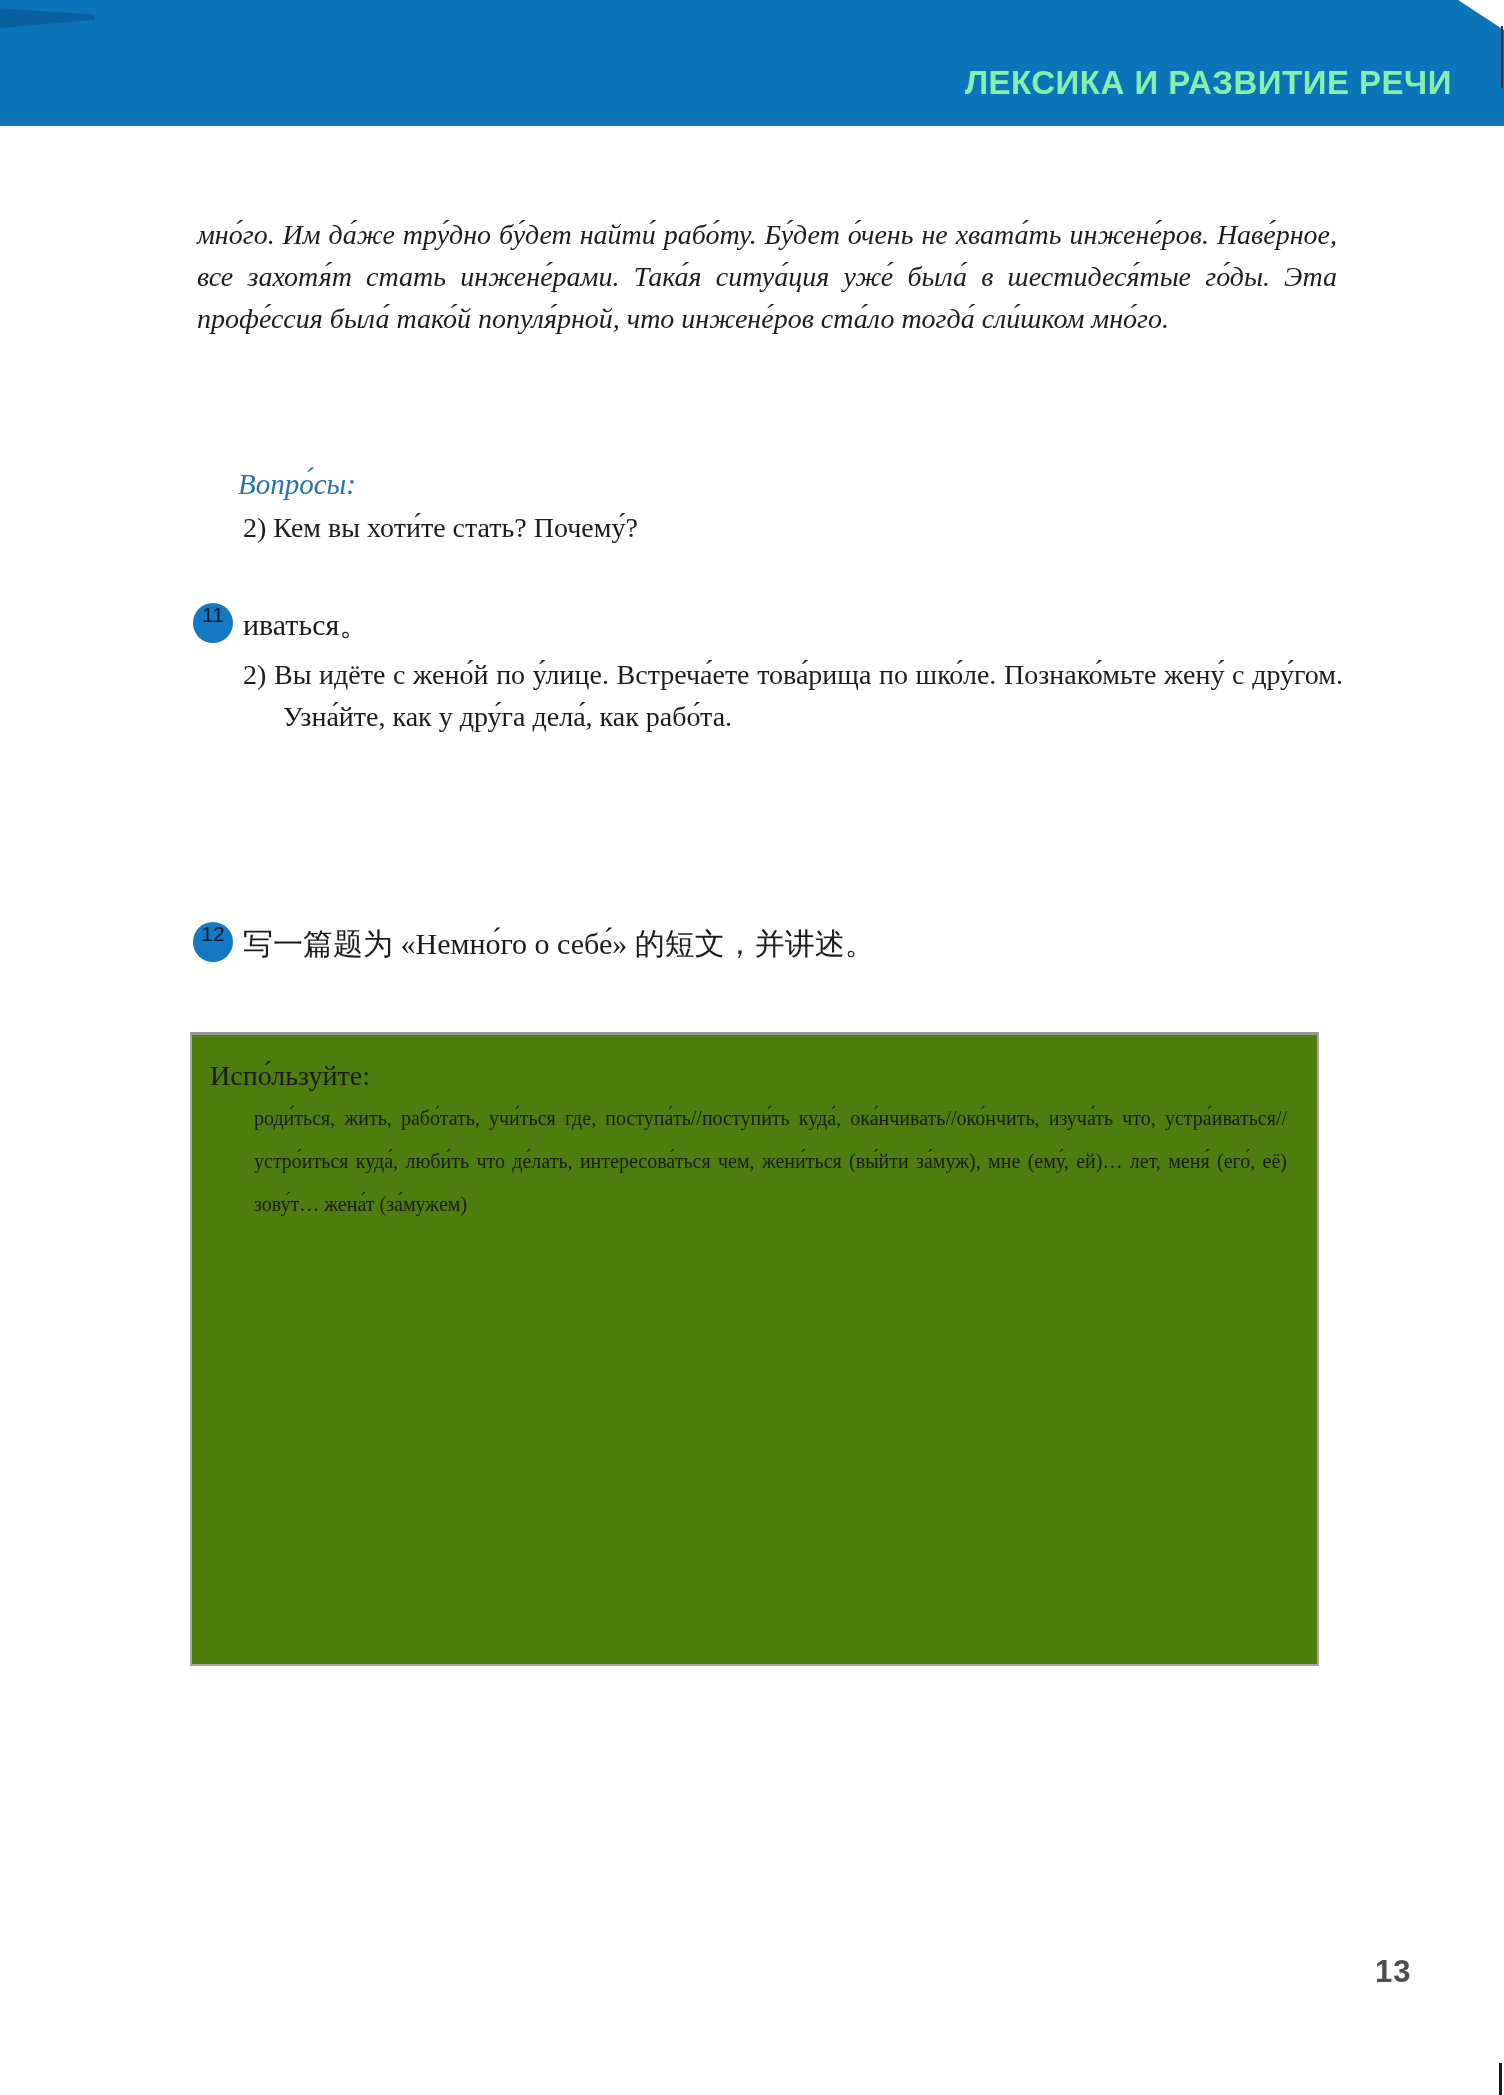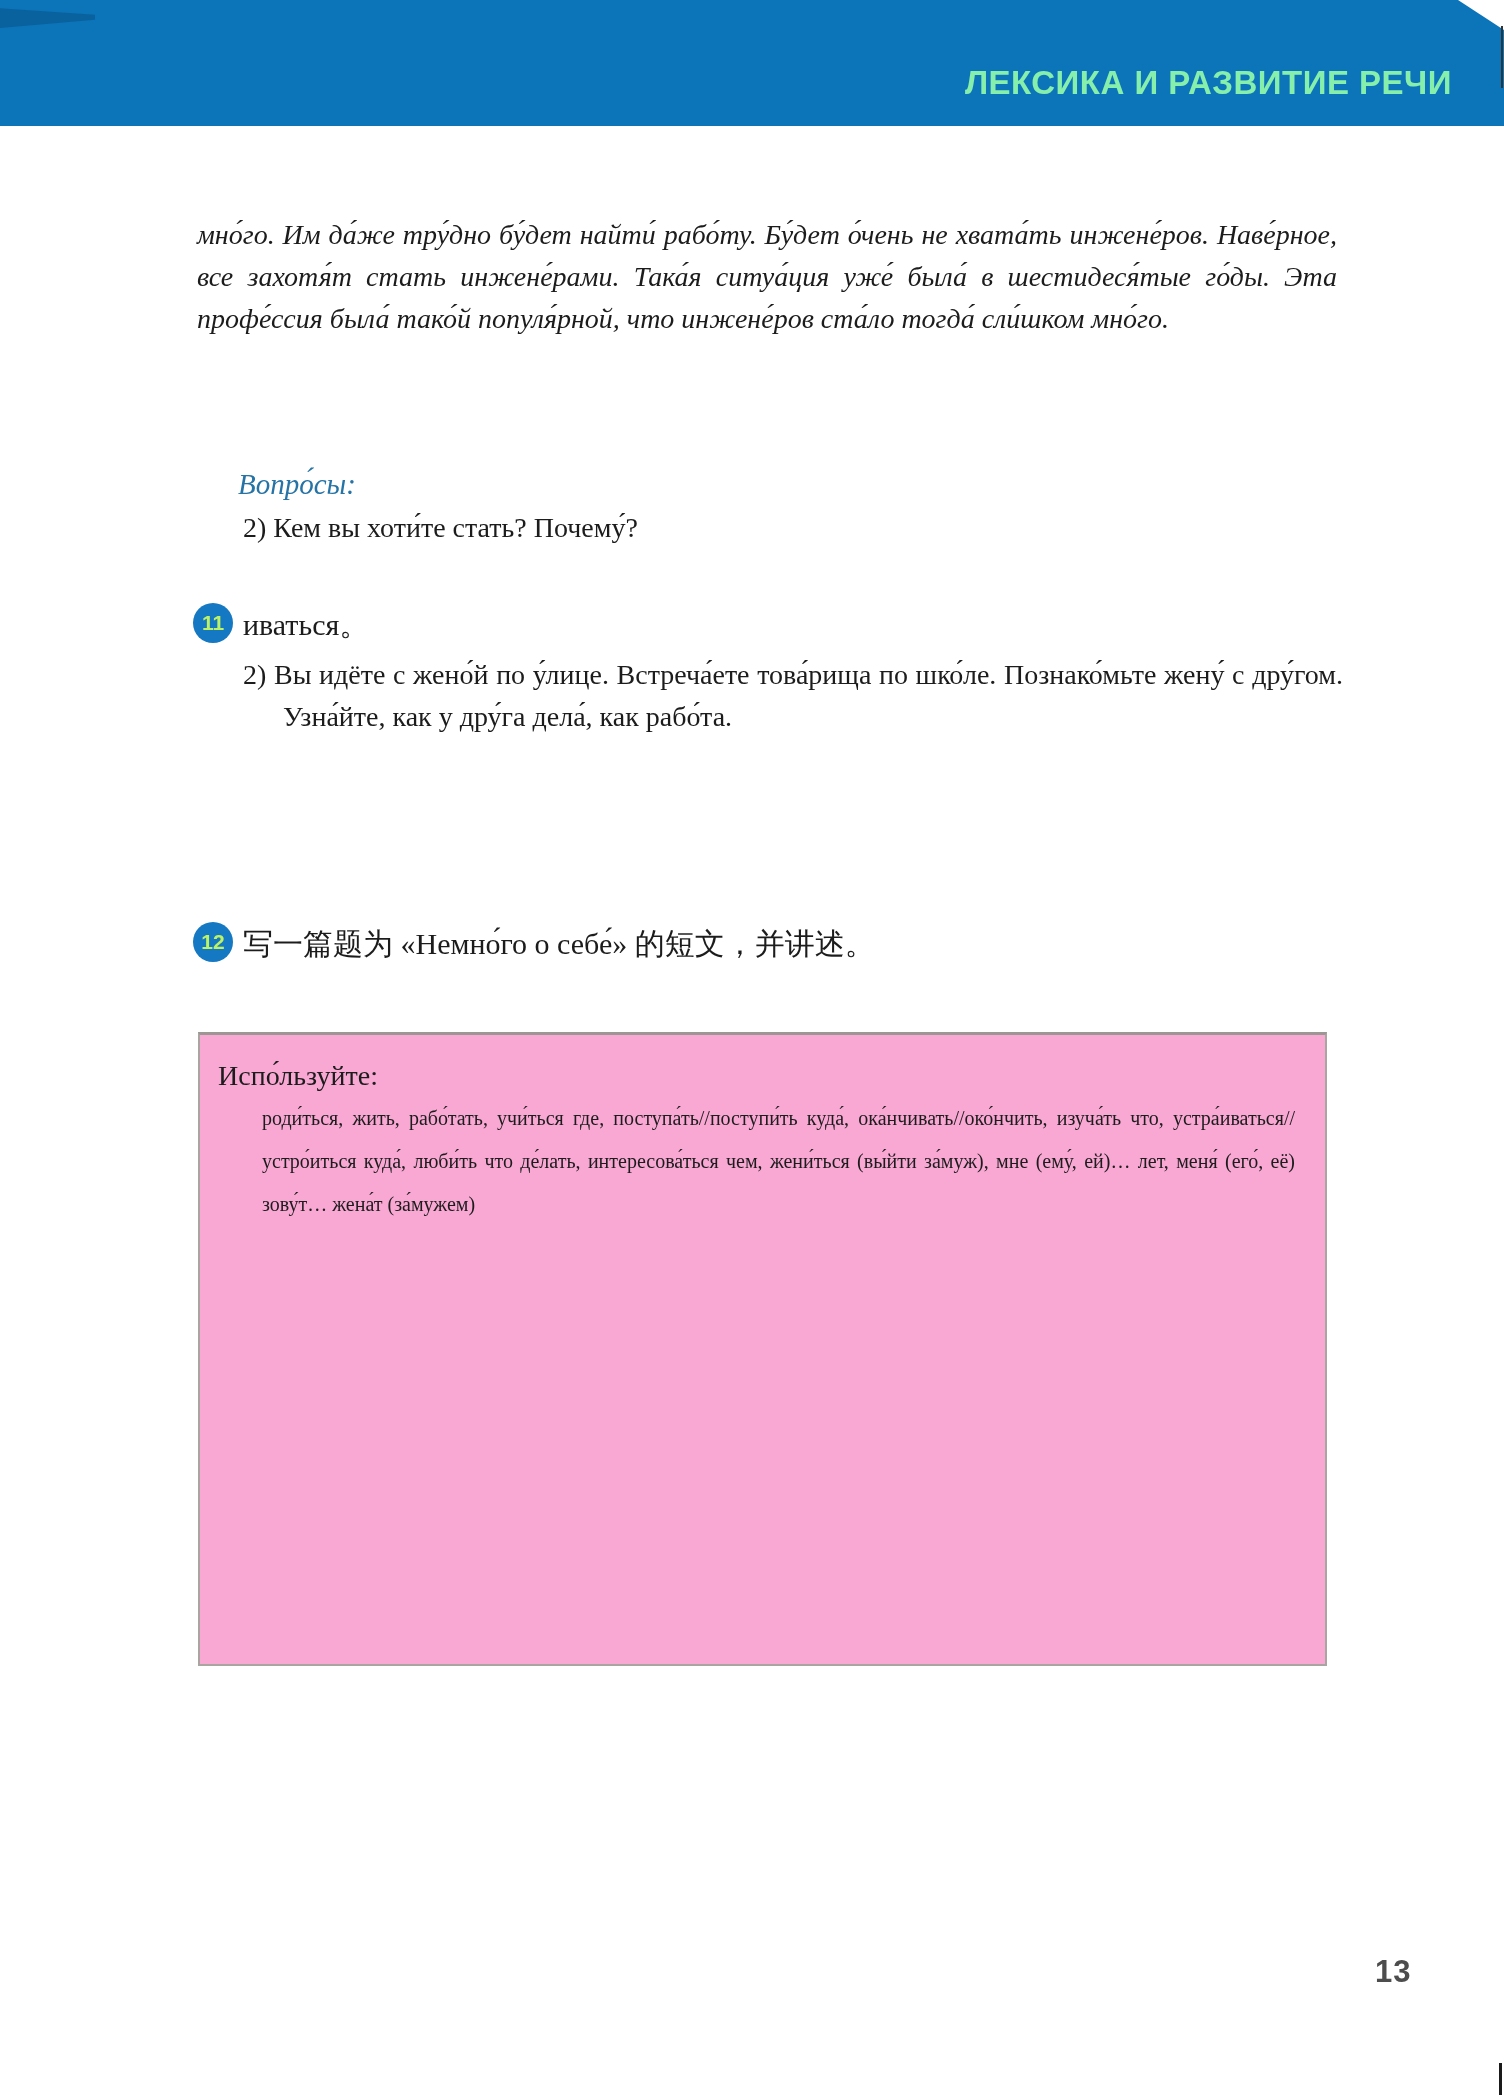--- a/index.html
+++ b/index.html
@@ -63,24 +63,24 @@
   }
   .questions{
     position:absolute;left:243px;top:506px;
     font-size:28px;line-height:43px;
   }
   .questions div{margin:0;}
 
   .ex-badge{
     position:absolute;
     width:40px;height:40px;border-radius:50%;
-    background:#1478c2;color:#bef264;
+    background:#1478c2;color:#0f172a;
     font-family:"Liberation Sans", sans-serif;
-    font-weight:bold;font-size:21px;
-    display:flex;align-items:center;justify-content:center;
+    font-weight:normal;font-size:21px;
+    display:flex;align-items:flex-start;justify-content:center;
   }
   #badge11{left:193px;top:603px;}
   #badge12{left:193px;top:922px;}
 
   .ex-heading{
     position:absolute;left:243px;
     font-size:30px;
     white-space:nowrap;
   }
   #ex11-heading{top:605px;}
@@ -90,24 +90,24 @@
     position:absolute;left:243px;top:654px;width:1100px;
     font-size:28px;line-height:42px;text-align:justify;
   }
   .ex-items .item{
     margin:0;
     padding-left:40px;text-indent:-40px;
   }
 
   
   .usage-box{
-    position:absolute;left:198px;top:1032px;
+    position:absolute;left:190px;top:1032px;
     width:1129px;height:634px;
     box-sizing:border-box;
-    background:#f9a8d4;
+    background:#4d7c0f;
     border:2px solid #a9a5a0;
     border-top:3px solid #9b9792;
   }
   .usage-title{
     margin:20px 0 0 18px;
     font-size:28px;line-height:42px;
   }
   .usage-content{
     margin:0 30px 0 62px;
     font-size:20px;line-height:43px;

